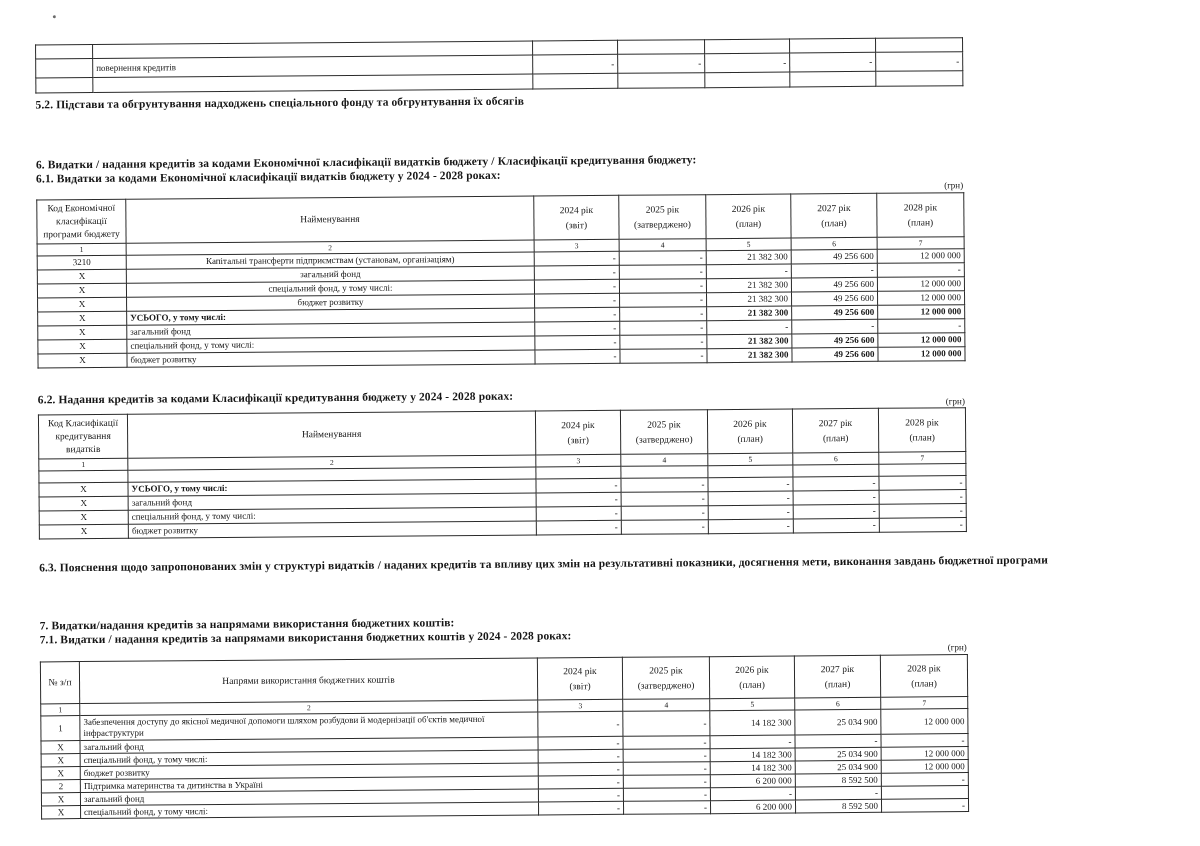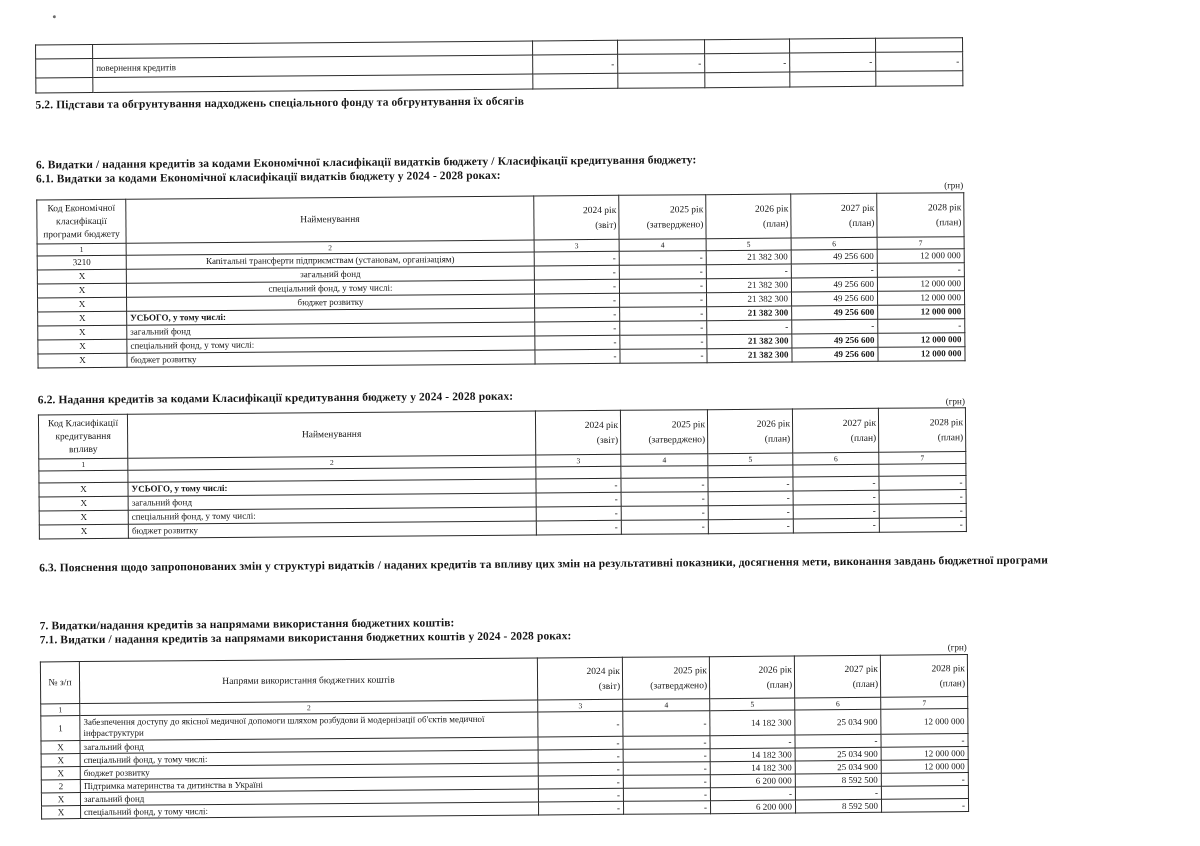--- a/index.html
+++ b/index.html
@@ -25,21 +25,21 @@
          font-size:9px; }
 
   table.t { position:absolute; left:38px; width:927px;
             border-collapse:collapse; table-layout:fixed; font-size:9px; }
   .t td, .t th { border:1px solid #2b2b2b; padding:0; vertical-align:middle;
                  overflow:hidden; }
 
   .hdr th { font-weight:normal; font-size:9.5px; text-align:center;
             height:44px; line-height:13px; padding:0 2px; }
   #t71 .hdr th { height:42px; }
-  .hdr .yl { line-height:15px;text-align:right; }
+  .hdr .yl { line-height:15px; }
 
   .numrow td { font-size:7.5px; line-height:9px; height:12px; text-align:center; }
 
   tbody td { line-height:11px; }
   #t61 tbody tr, #t62 tbody tr { height:14px; }
   #t71 tbody tr { height:13px; }
   td.code { text-align:center;margin-left:16px; }
   td.lbl  { padding:0 3px; text-align:left; }
   td.lbl.center { text-align:center; }
   td.val  { text-align:right; padding:0 3px; }
@@ -243,21 +243,21 @@
       <col style="width:89px">
         <col style="width:408px">
         <col style="width:85px">
       <col style="width:87px">
         <col style="width:85px">
         <col style="width:86px">
         <col style="width:87px">
     </colgroup>
     <thead>
       <tr class="hdr">
-        <th>Код Класифікації кредитування впливу</th>
+        <th>Код Класифікації кредитування видатків</th>
         <th>Найменування</th>
         <th>
             <div class="yl">2024 рік</div>
             <div class="yl">(звіт)</div>
           </th>
         <th>
             <div class="yl">2025 рік</div>
             <div class="yl">(затверджено)</div>
           </th>
         <th>

